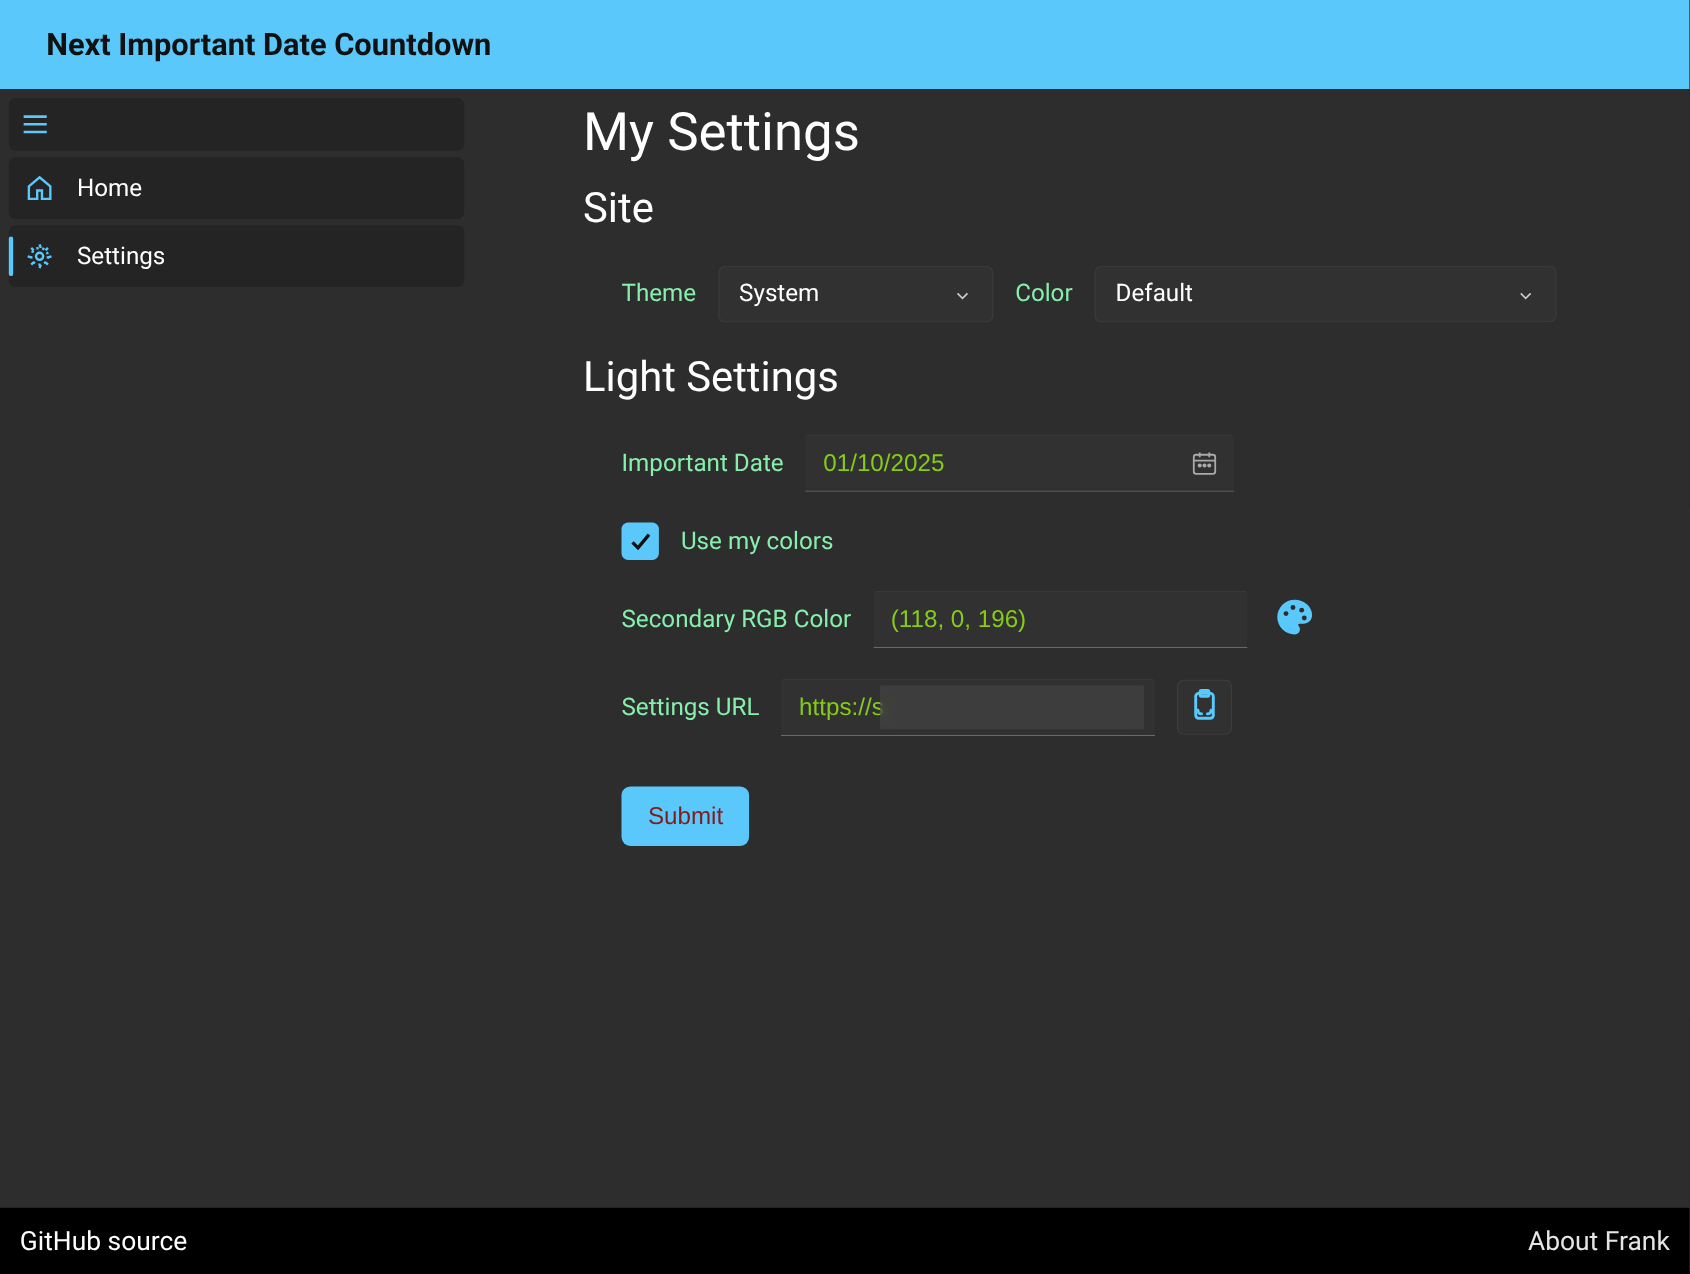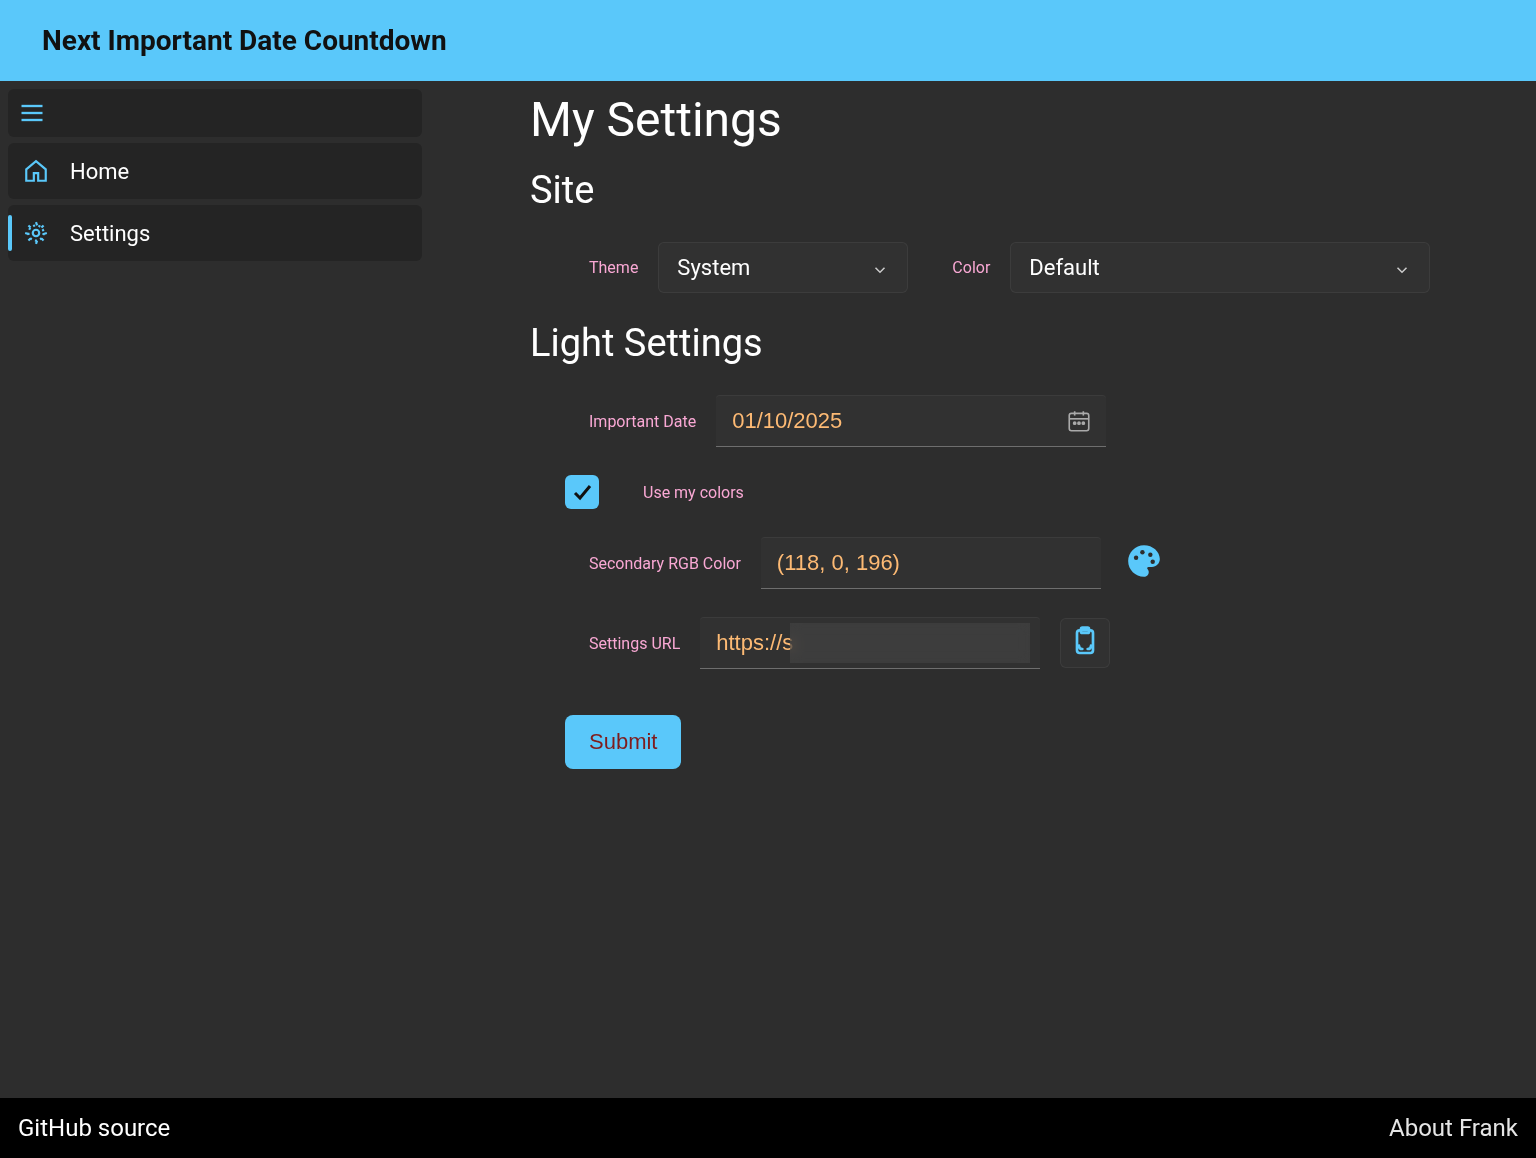--- a/index.html
+++ b/index.html
@@ -10,25 +10,25 @@
   .body { display: flex; flex: 1; background: #2d2d2d; }
   .sidebar { width: 430px; padding: 8px; display: flex; flex-direction: column; gap: 6px; }
   .nav-item { display: flex; align-items: center; gap: 20px; padding: 14px 14px; border-radius: 6px; background: #242424; color: #fff; font-size: 22px; cursor: pointer; position: relative; }
   .nav-item .icon { width: 28px; height: 28px; display: flex; align-items: center; justify-content: center; }
   .nav-item.menu-only { padding: 10px 10px; }
   .nav-item.active::before { content: ""; position: absolute; left: 0; top: 10px; bottom: 10px; width: 4px; background: #5ac8fa; border-radius: 2px; }
   .main { flex: 1; padding: 10px 40px 40px 100px; color: #fff; }
   h1.page-title { font-size: 48px; font-weight: 400; margin-bottom: 20px; }
   h2.section-title { font-size: 38px; font-weight: 400; margin: 16px 0 30px 0; }
   .row { display: flex; align-items: center; gap: 20px; margin-bottom: 28px; padding-left: 35px; }
-  .label { font-size: 16px; color: #f9a8d4; margin-left: 24px; }
+  .label { font-size: 22px; color: #86efac; }
   .select { display: flex; align-items: center; justify-content: space-between; padding: 12px 18px; background: rgba(255,255,255,0.02); border: 1px solid rgba(255,255,255,0.06); border-radius: 6px; font-size: 22px; color: #fff; cursor: pointer; min-width: 250px; }
   .select.wide { min-width: 420px; }
   .chevron { width: 18px; height: 18px; }
-  .input { padding: 12px 16px; background: rgba(255,255,255,0.02); border: none; border-bottom: 1px solid rgba(255,255,255,0.3); border-top: 1px solid rgba(255,255,255,0.05); font-size: 22px; color: #fdba74; min-width: 340px; border-radius: 4px 4px 0 0; outline: none; }
+  .input { padding: 12px 16px; background: rgba(255,255,255,0.02); border: none; border-bottom: 1px solid rgba(255,255,255,0.3); border-top: 1px solid rgba(255,255,255,0.05); font-size: 22px; color: #84cc16; min-width: 340px; border-radius: 4px 4px 0 0; outline: none; }
   .input-wrap { position: relative; display: flex; align-items: center; }
   .input-wrap .trailing-icon { position: absolute; right: 14px; width: 26px; height: 26px; color: #aaa; }
   .chk-wrap { display: flex; align-items: center; gap: 20px; }
   .chk { width: 34px; height: 34px; background: #5ac8fa; border-radius: 6px; display: flex; align-items: center; justify-content: center; cursor: pointer; }
   .chk svg { width: 24px; height: 24px; }
   .palette-btn { width: 46px; height: 46px; display: flex; align-items: center; justify-content: center; cursor: pointer; }
   .palette-btn svg { width: 38px; height: 38px; fill: #5ac8fa; }
   .copy-btn { width: 50px; height: 50px; display: flex; align-items: center; justify-content: center; background: rgba(255,255,255,0.02); border: 1px solid rgba(255,255,255,0.06); border-radius: 6px; cursor: pointer; }
   .copy-btn svg { width: 32px; height: 32px; stroke: #5ac8fa; fill: none; stroke-width: 2; }
   .url-input { min-width: 340px; }

